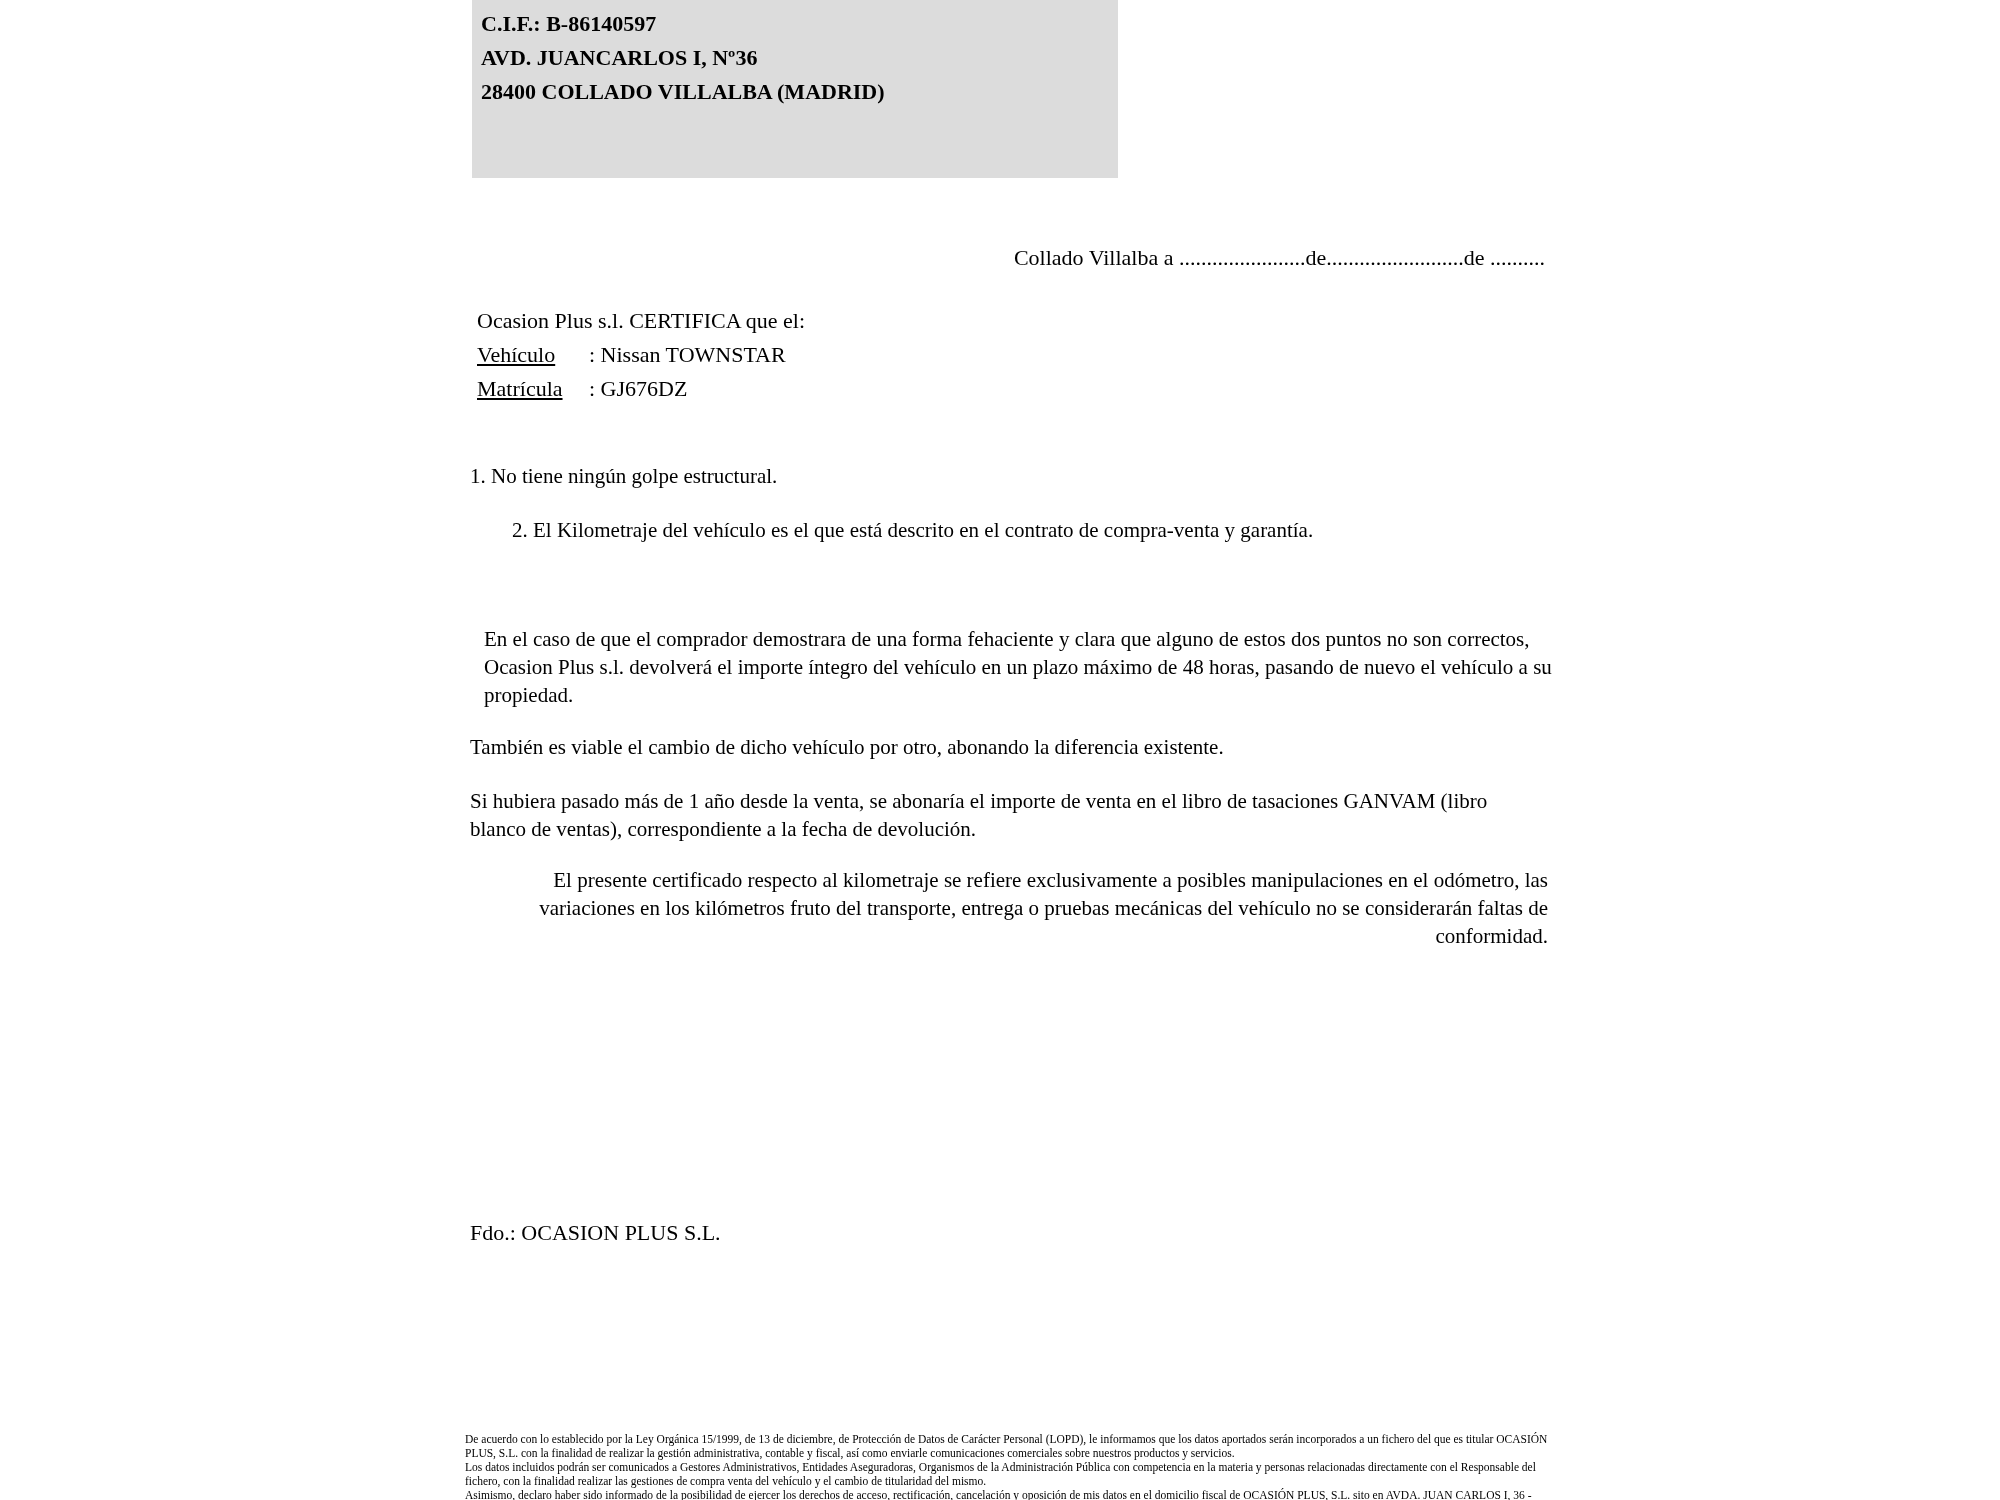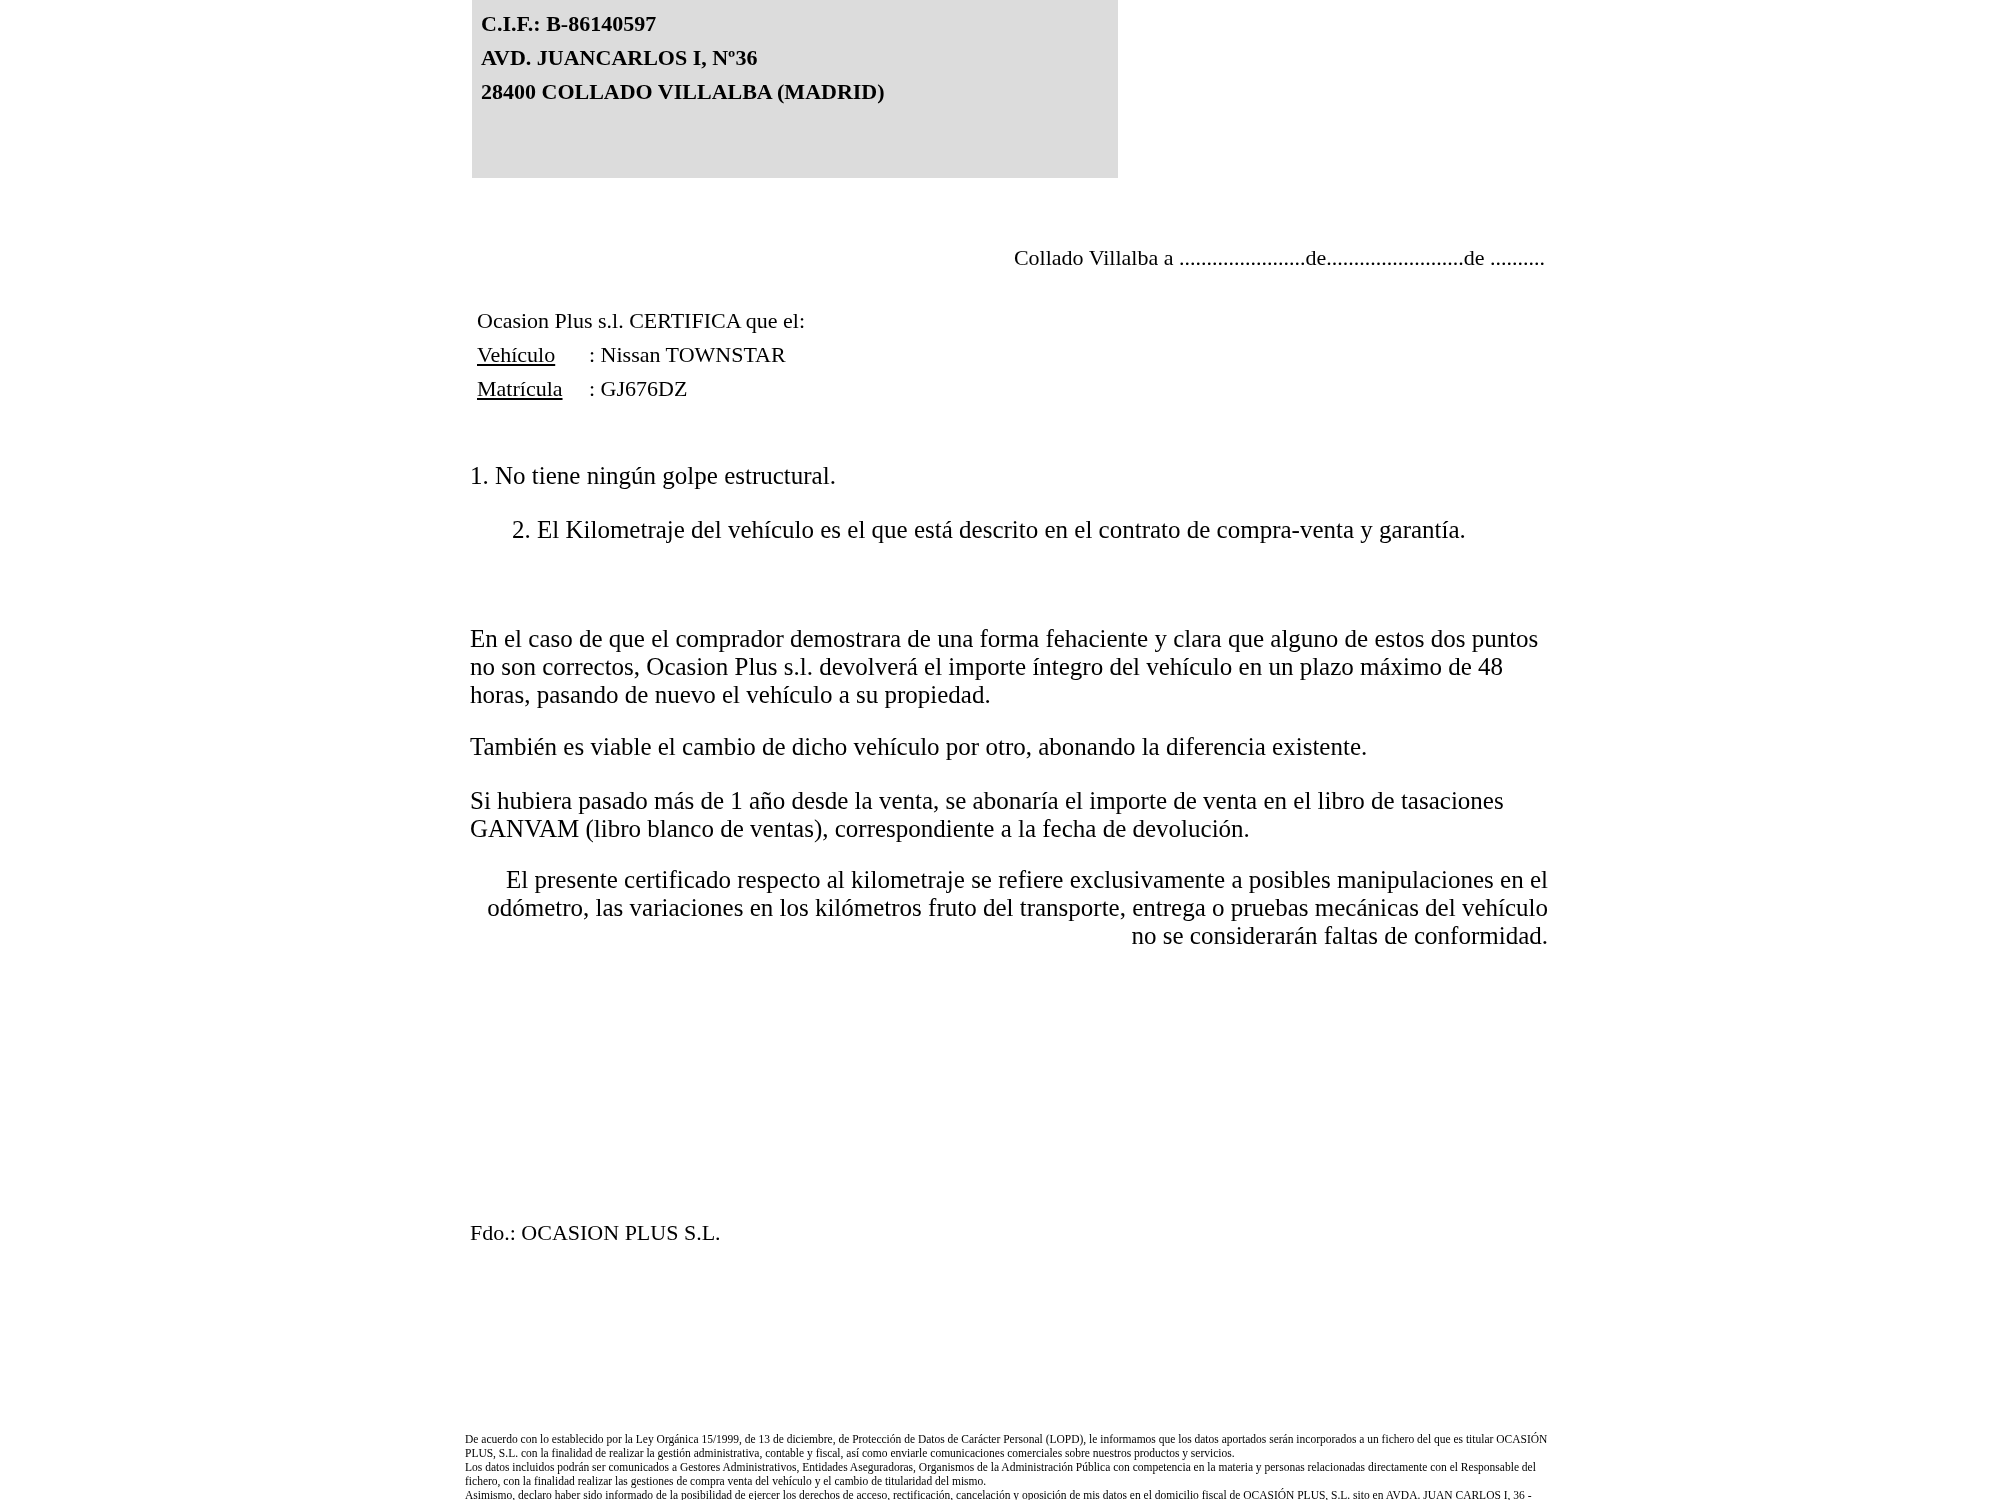--- a/index.html
+++ b/index.html
@@ -53,26 +53,26 @@
     display: inline-block;
     width: 112px;
   }
   .kv-label {
     text-decoration: underline;
   }
   .body-text {
     position: absolute;
     left: 470px;
     width: 1078px;
-    font-size: 25px;
+    font-size: 21px;
     line-height: 28px;
   }
   .point-1 { top: 462px; }
   .point-2 { top: 516px; margin-left: 42px; }
-  .para-1 { top: 625px; }
+  .para-1 { top: 625px; margin-left: 14px; }
   .para-2 { top: 733px; }
   .para-3 { top: 787px; }
   .para-4 { top: 866px; text-align: right; }
   .signature {
     position: absolute;
     left: 470px;
     top: 1218px;
     font-size: 22px;
     line-height: 30px;
   }

